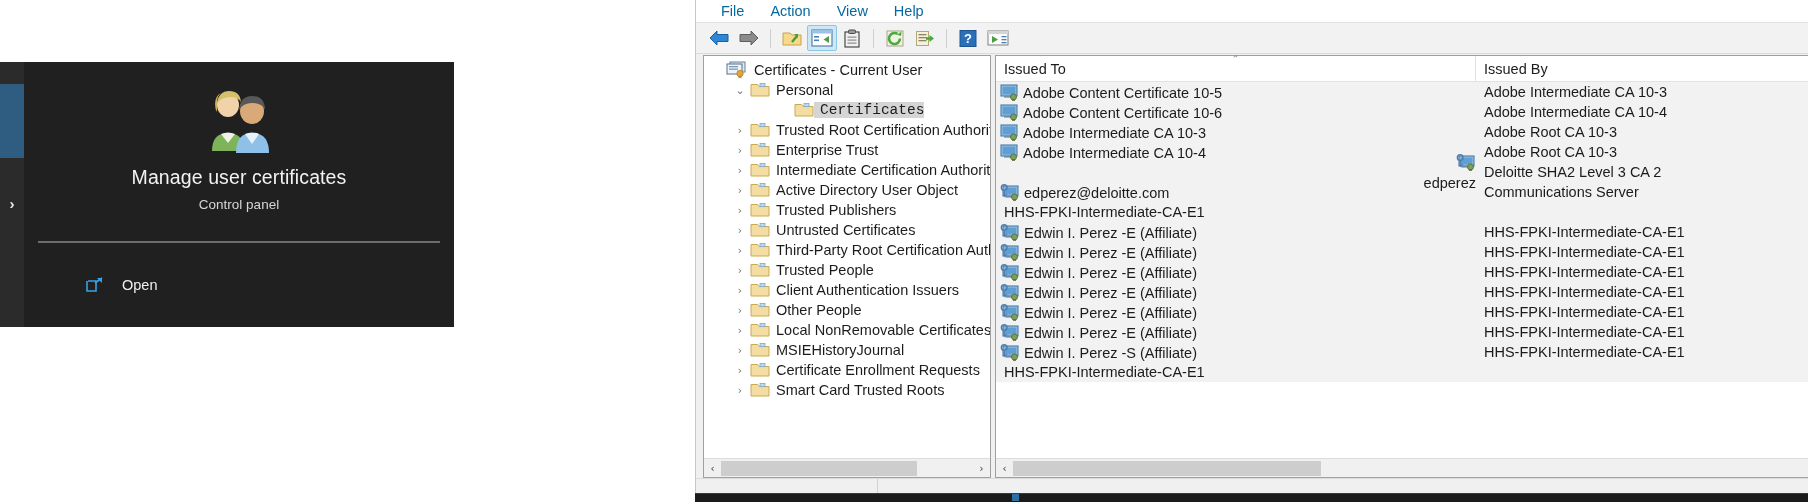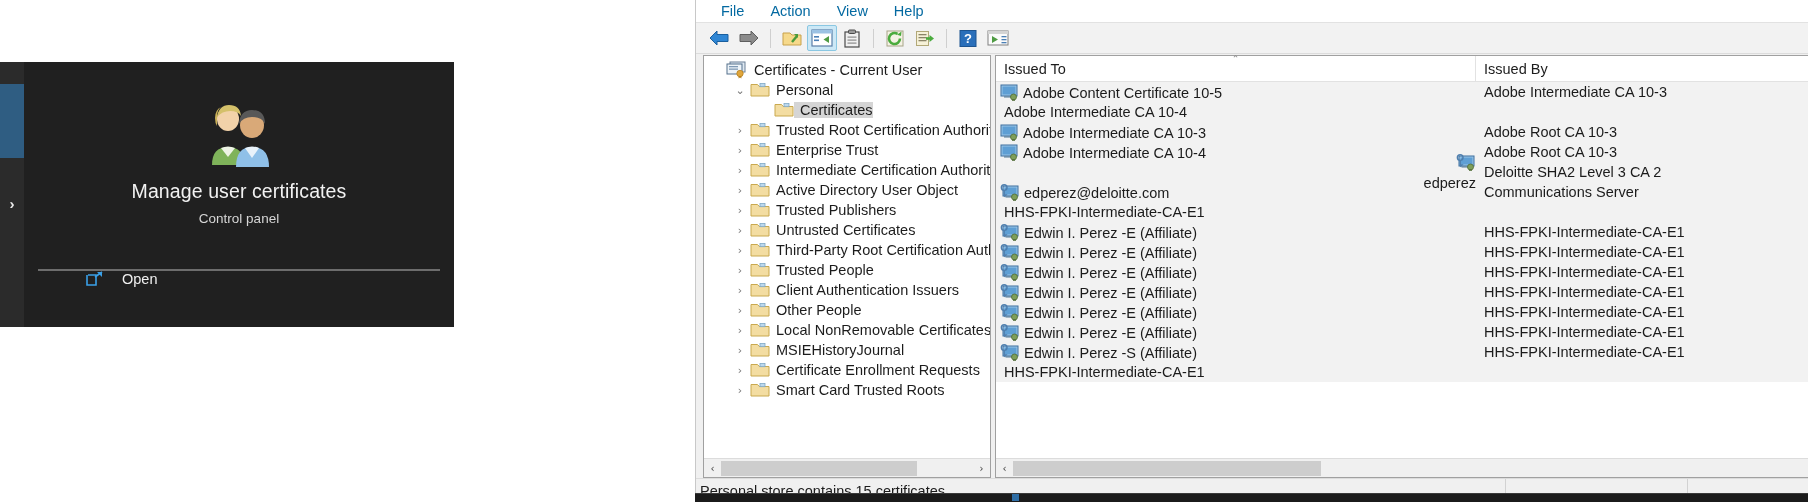--- a/index.html
+++ b/index.html
@@ -54,21 +54,21 @@
     letter-spacing: .1px; line-height: 1.1;
   }
   .start-sub {
     color: #d6d6d6; font-size: 13.5px; font-weight: 400;
     margin-top: 9px;
   }
   .start-divider {
     height: 2px; background: #6d6d6d;
     margin: 0 14px 0 14px;
   }
-  .start-actions { height: 56px; display: flex; align-items: flex-start; padding-left: 62px; }
+  .start-actions { height: 84px; display: flex; align-items: center; padding-left: 62px; }
   .open-row { display: flex; align-items: center; gap: 18px; cursor: default; }
   .open-icon { width: 18px; height: 16px; }
   .open-label { color: #f0f0f0; font-size: 14.5px; }
 
   
   .mmc {
     position: absolute; left: 695px; top: 0;
     width: 1113px; height: 502px;
     background: #ffffff;
     border-left: 1px solid #c8c8c8;
@@ -352,21 +352,21 @@
             <div class="tree-row" style="padding-left: 28px;">
               <div class="tree-twisty">⌄</div>
               <span style="display: flex; margin-left: 2px;">
                 <svg class="ico" width="20" height="16" viewBox="0 0 20 16">
                   <path d="M1 2.5 h6.5 l1.8 2 h9.7 v9.5 h-18 z" fill="#f3dda2" stroke="#c9a94f" stroke-width="1"></path>
                   <rect x="10" y="1.5" width="5" height="3.2" fill="#bcd9ee" stroke="#7fa8c6" stroke-width="0.8"></rect>
                 </svg>
               </span>
               <span class="tree-label">Personal</span>
             </div>
-            <div class="tree-row" style="padding-left: 52px;">
+            <div class="tree-row" style="padding-left: 72px; font-family: Liberation Mono, monospace;">
               <div class="tree-twisty"></div>
               <span style="display: flex; margin-left: 2px;">
                 <svg class="ico" width="20" height="16" viewBox="0 0 20 16">
                   <path d="M1 2.5 h6.5 l1.8 2 h9.7 v9.5 h-18 z" fill="#f3dda2" stroke="#c9a94f" stroke-width="1"></path>
                   <rect x="10" y="1.5" width="5" height="3.2" fill="#bcd9ee" stroke="#7fa8c6" stroke-width="0.8"></rect>
                 </svg>
               </span>
               <span class="tree-label sel">Certificates</span>
             </div>
             <div class="tree-row" style="padding-left: 28px;">
@@ -539,48 +539,60 @@
                     <rect x="4" y="12" width="10" height="1.6" fill="#6d8ea8"></rect>
                     <circle cx="13.5" cy="13" r="3" fill="#7e9e5a" stroke="#4f6b35" stroke-width="0.8"></circle>
                     <path d="M12.2 15.2 l0 2.2 l1.3 -0.9 l1.3 0.9 l0 -2.2 z" fill="#4f6b35"></path>
                   </svg>
                 </span>
                 <span>Adobe Content Certificate 10-5</span>
               </div>
               <div class="cell cell-by" style="width: 390px;">Adobe Intermediate CA 10-3</div>
             </div>
             <div class="lv-row">
-              <div class="cell cell-by" style="width: 390px;">Adobe Intermediate CA 10-4</div>
-            </div>
-            <div class="lv-row">
               <div class="cell cell-to" style="width: 480px;">
                 <span style="display: flex;">
                   <svg class="ico" width="19" height="17" viewBox="0 0 19 17">
                     <rect x="1" y="1" width="16" height="11" fill="#9dc6e8" stroke="#3d6f9e" stroke-width="1"></rect>
                     <rect x="2.5" y="2.5" width="13" height="8" fill="#5f9fd4"></rect>
                     <rect x="4" y="12" width="10" height="1.6" fill="#6d8ea8"></rect>
                     <circle cx="13.5" cy="13" r="3" fill="#7e9e5a" stroke="#4f6b35" stroke-width="0.8"></circle>
                     <path d="M12.2 15.2 l0 2.2 l1.3 -0.9 l1.3 0.9 l0 -2.2 z" fill="#4f6b35"></path>
                   </svg>
                 </span>
-                <span>Adobe Intermediate CA 10-3</span>
-              </div>
-              <div class="cell cell-by" style="width: 390px;">Adobe Root CA 10-3</div>
+                <span>Adobe Content Certificate 10-6</span>
+              </div>
+              <div class="cell cell-by" style="width: 390px;">Adobe Intermediate CA 10-4</div>
             </div>
             <div class="lv-row">
               <div class="cell cell-to" style="width: 480px;">
                 <span style="display: flex;">
                   <svg class="ico" width="19" height="17" viewBox="0 0 19 17">
                     <rect x="1" y="1" width="16" height="11" fill="#9dc6e8" stroke="#3d6f9e" stroke-width="1"></rect>
                     <rect x="2.5" y="2.5" width="13" height="8" fill="#5f9fd4"></rect>
                     <rect x="4" y="12" width="10" height="1.6" fill="#6d8ea8"></rect>
                     <circle cx="13.5" cy="13" r="3" fill="#7e9e5a" stroke="#4f6b35" stroke-width="0.8"></circle>
                     <path d="M12.2 15.2 l0 2.2 l1.3 -0.9 l1.3 0.9 l0 -2.2 z" fill="#4f6b35"></path>
                   </svg>
                 </span>
+                <span>Adobe Intermediate CA 10-3</span>
+              </div>
+              <div class="cell cell-by" style="width: 390px;">Adobe Root CA 10-3</div>
+            </div>
+            <div class="lv-row">
+              <div class="cell cell-to" style="width: 480px;">
+                <span style="display: flex;">
+                  <svg class="ico" width="19" height="17" viewBox="0 0 19 17">
+                    <rect x="1" y="1" width="16" height="11" fill="#9dc6e8" stroke="#3d6f9e" stroke-width="1"></rect>
+                    <rect x="2.5" y="2.5" width="13" height="8" fill="#5f9fd4"></rect>
+                    <rect x="4" y="12" width="10" height="1.6" fill="#6d8ea8"></rect>
+                    <circle cx="13.5" cy="13" r="3" fill="#7e9e5a" stroke="#4f6b35" stroke-width="0.8"></circle>
+                    <path d="M12.2 15.2 l0 2.2 l1.3 -0.9 l1.3 0.9 l0 -2.2 z" fill="#4f6b35"></path>
+                  </svg>
+                </span>
                 <span>Adobe Intermediate CA 10-4</span>
               </div>
               <div class="cell cell-by" style="width: 390px;">Adobe Root CA 10-3</div>
             </div>
             <div class="lv-row">
               <div class="cell cell-to" style="width: 480px; flex-direction: column;">
                 <span style="display: flex;">
                   <svg class="ico" width="20" height="17" viewBox="0 0 20 17">
                     <rect x="3" y="2" width="15" height="10" fill="#9dc6e8" stroke="#3d6f9e" stroke-width="1"></rect>
                     <rect x="4.5" y="3.5" width="12" height="7" fill="#5f9fd4"></rect>
@@ -742,21 +754,20 @@
           <div class="hs-arrow">‹</div>
           <div class="hs-track">
             <div class="hs-thumb" style="left:0; width:308px;"></div>
           </div>
 
         </div>
       </div>
     </div>
 
     <div class="statusbar">
-      <div class="status-main">Personal store contains 15 certificates.</div>
       <div class="status-seg"></div>
       <div class="status-seg last"></div>
     </div>
   </div>
 
   <div class="taskbar">
     <div class="tb-indicator"></div>
   </div>
 </div>
 

